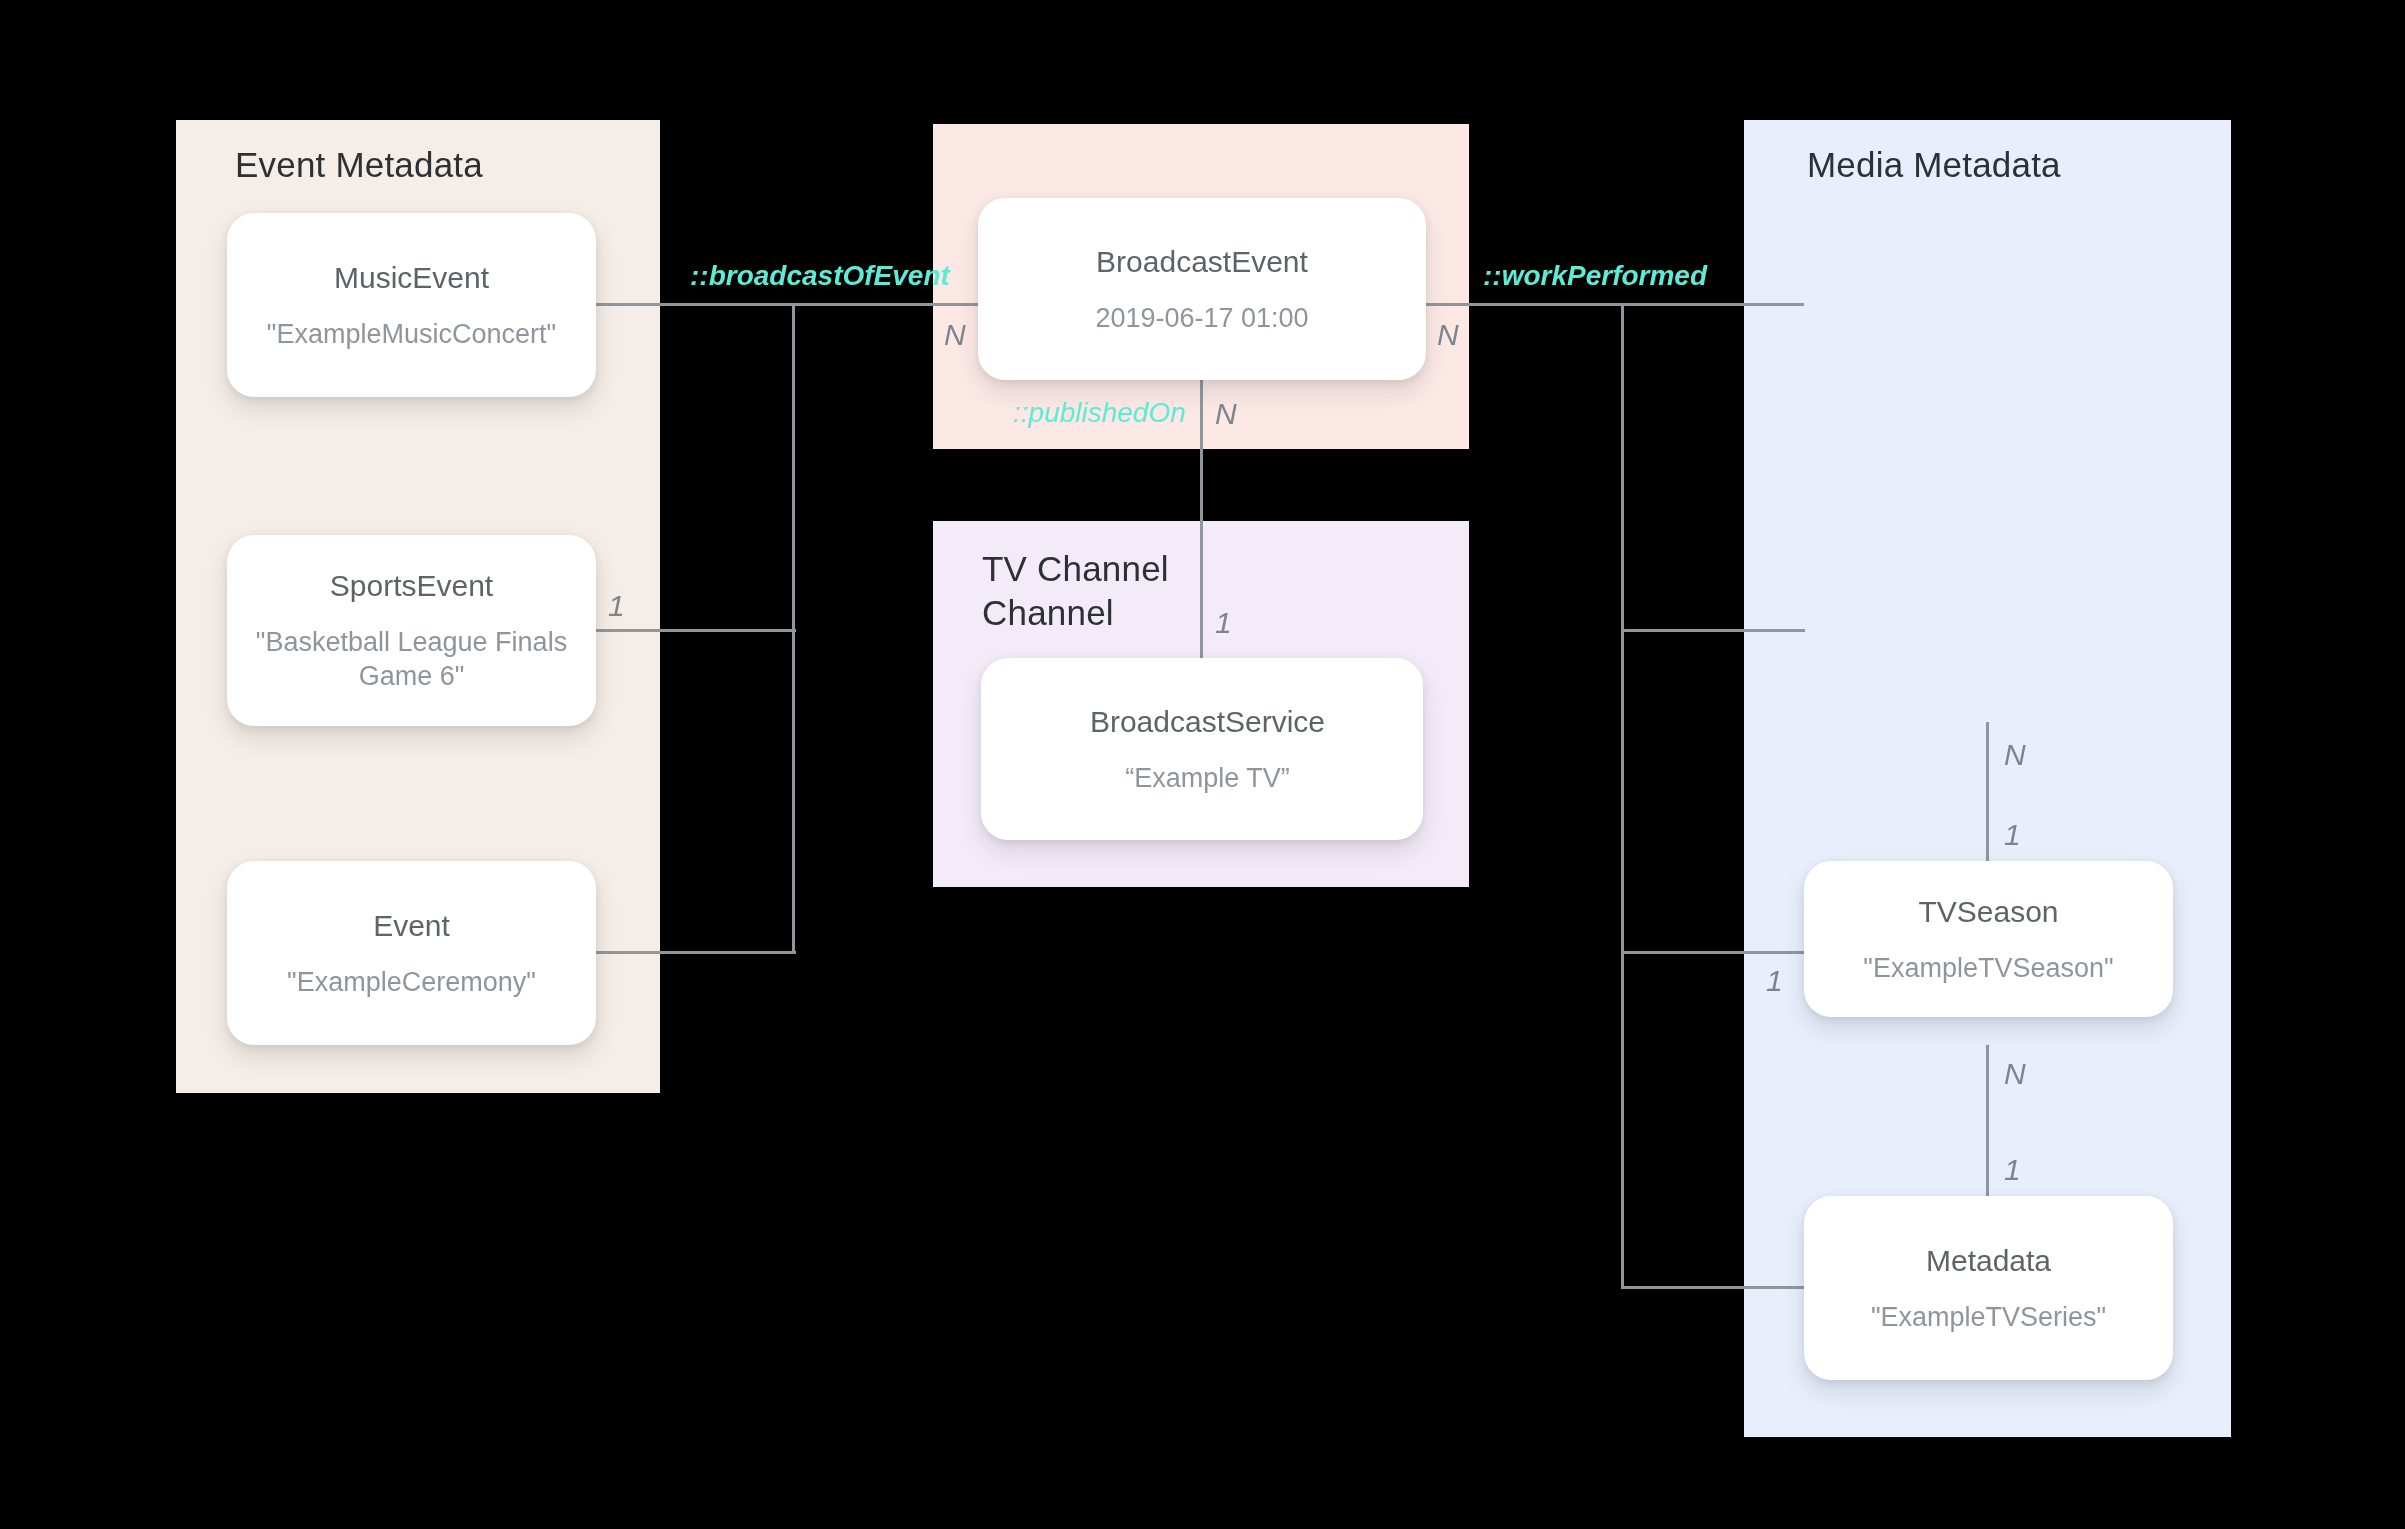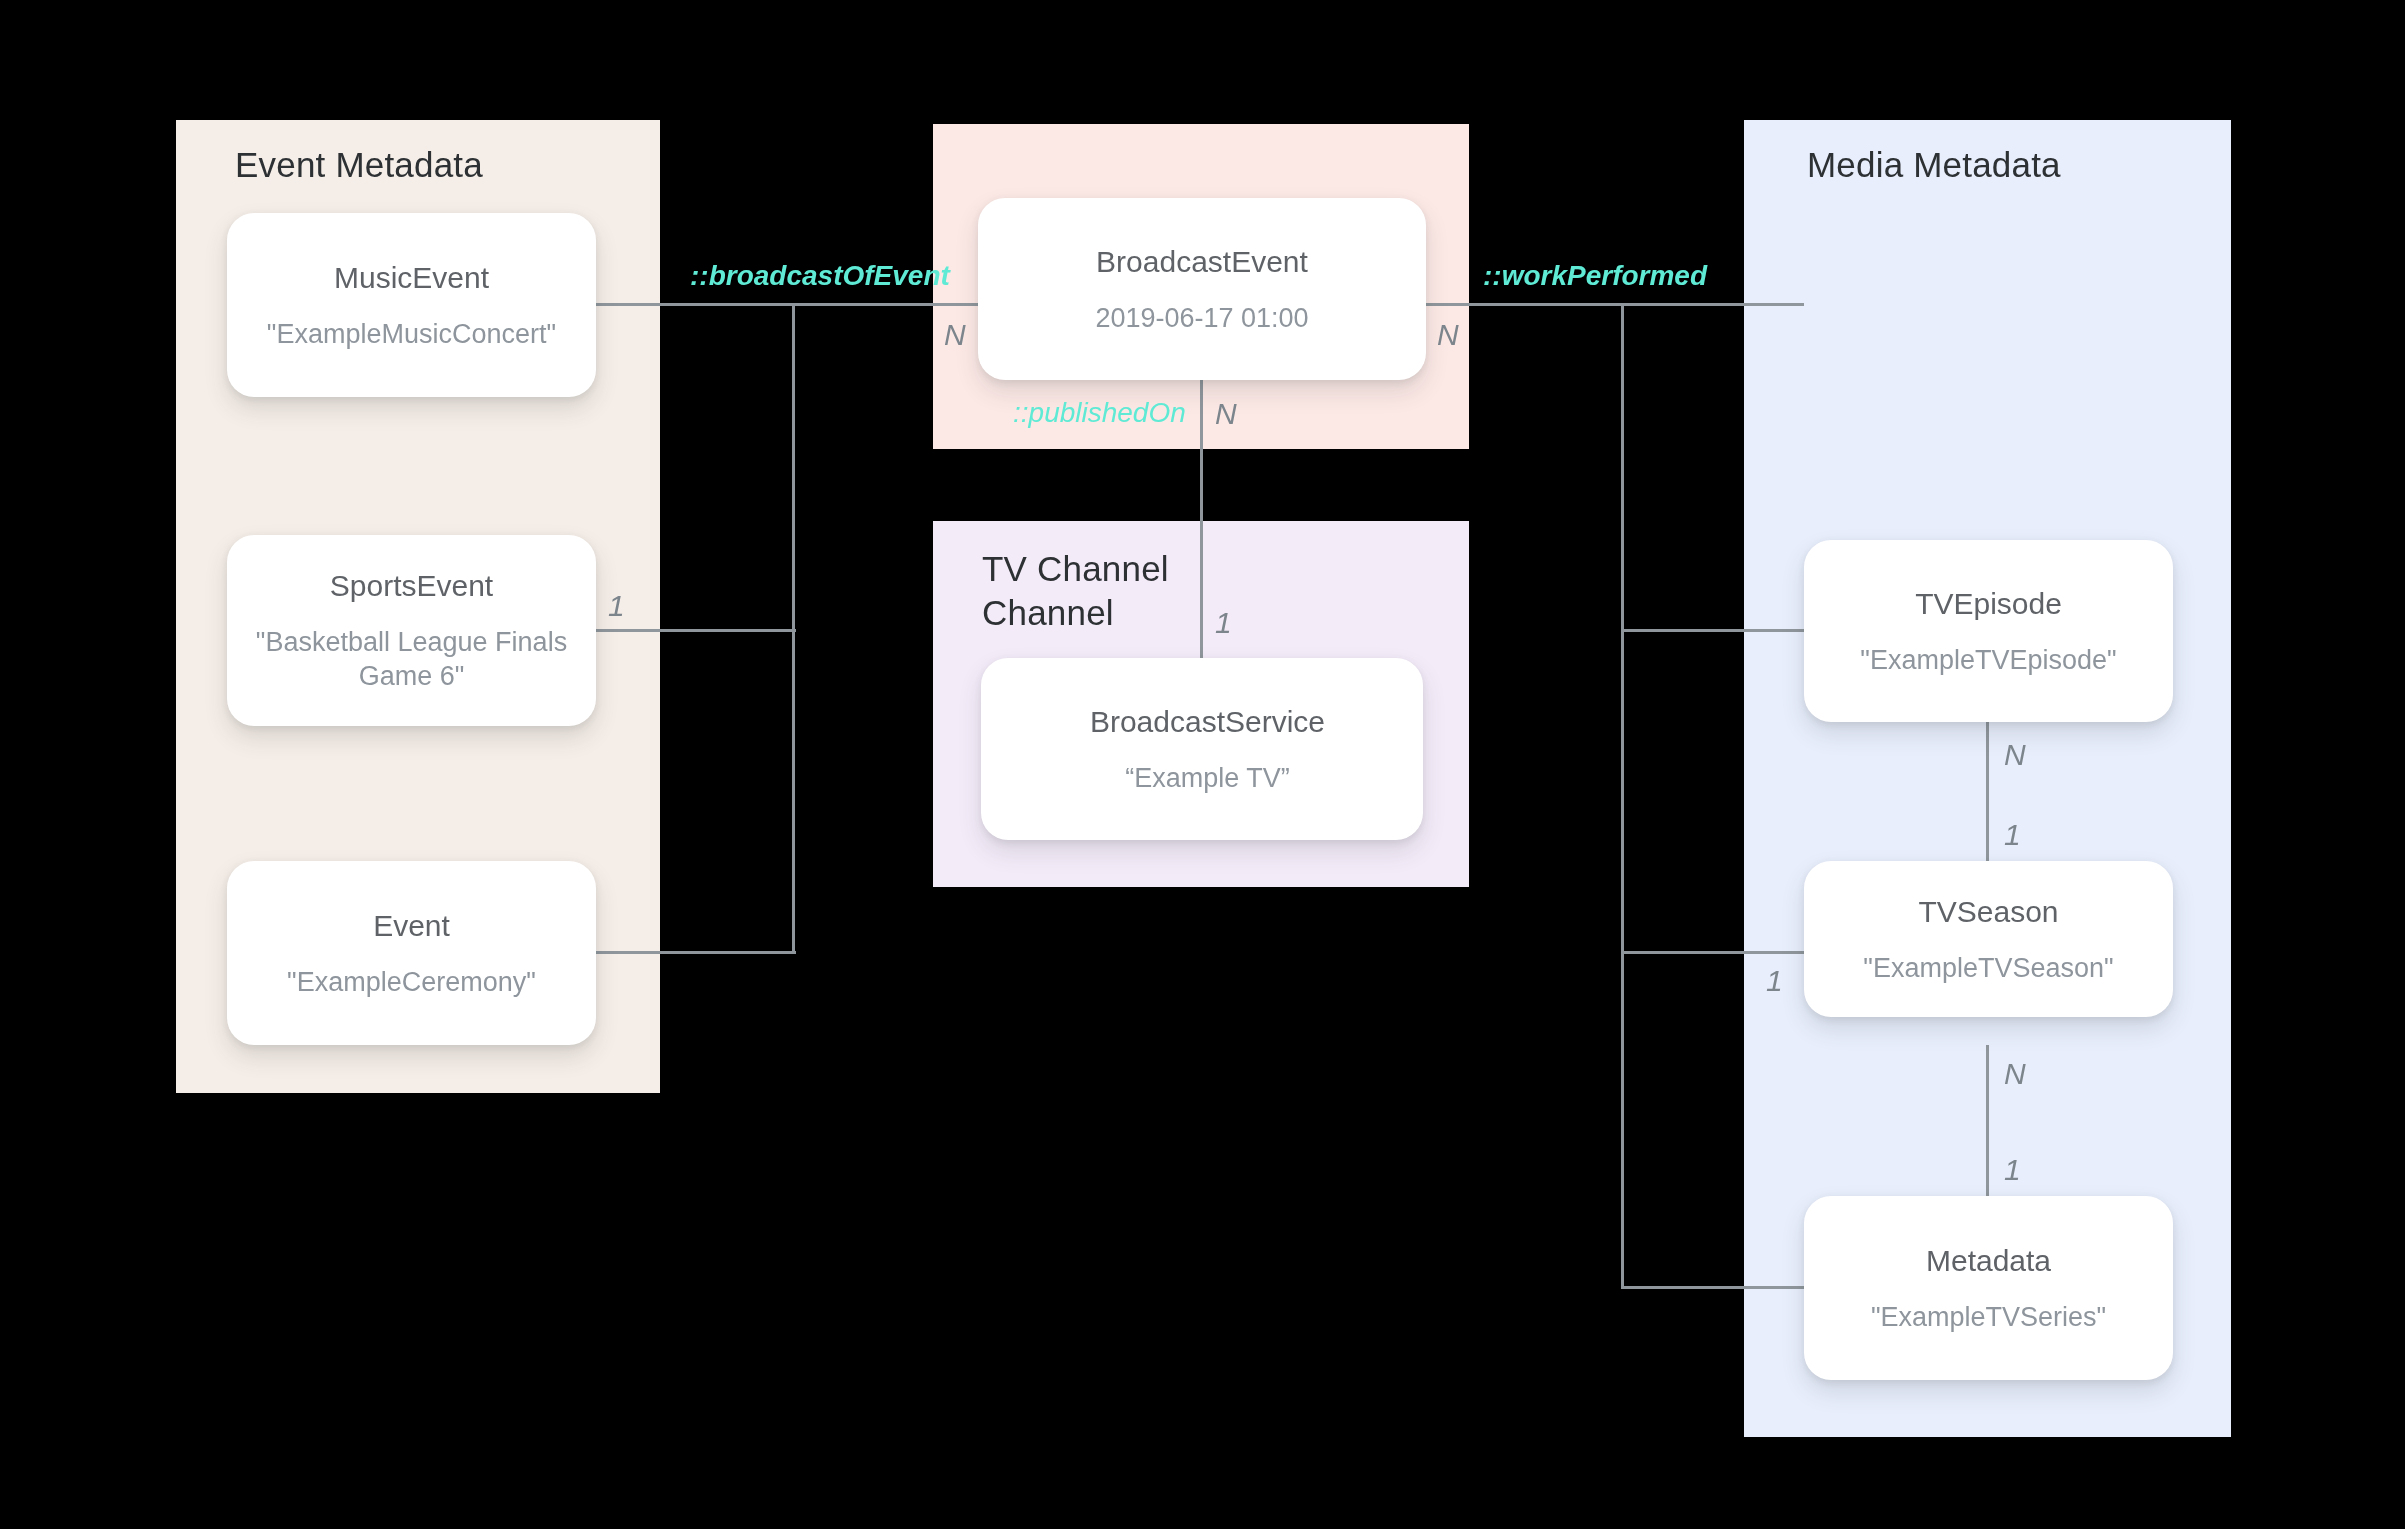--- a/index.html
+++ b/index.html
@@ -93,24 +93,20 @@
     <div class="node-title">BroadcastEvent</div>
     <div class="node-value">2019-06-17 01:00</div>
   </div>
 
   <div class="node" style="left:981px;top:658px;width:442px;height:182px;padding-left:36px;">
     <div class="node-title">BroadcastService</div>
     <div class="node-value">“Example TV”</div>
   </div>
 
 
-  <div class="node" style="left:1804px;top:540px;width:369px;height:182px;">
-    <div class="node-title">TVEpisode</div>
-    <div class="node-value">"ExampleTVEpisode"</div>
-  </div>
 
   <div class="node" style="left:1804px;top:861px;width:369px;height:156px;">
     <div class="node-title">TVSeason</div>
     <div class="node-value">"ExampleTVSeason"</div>
   </div>
 
   <div class="node" style="left:1804px;top:1196px;width:369px;height:184px;">
     <div class="node-title">Metadata</div>
     <div class="node-value">"ExampleTVSeries"</div>
   </div>

